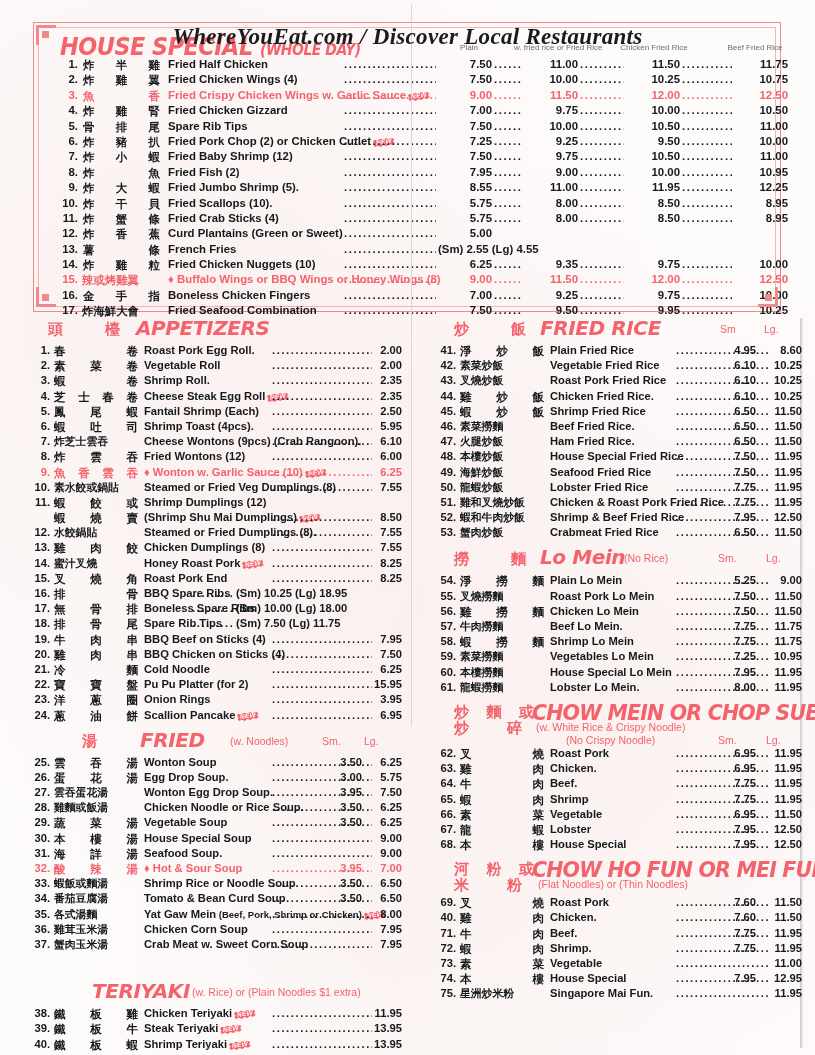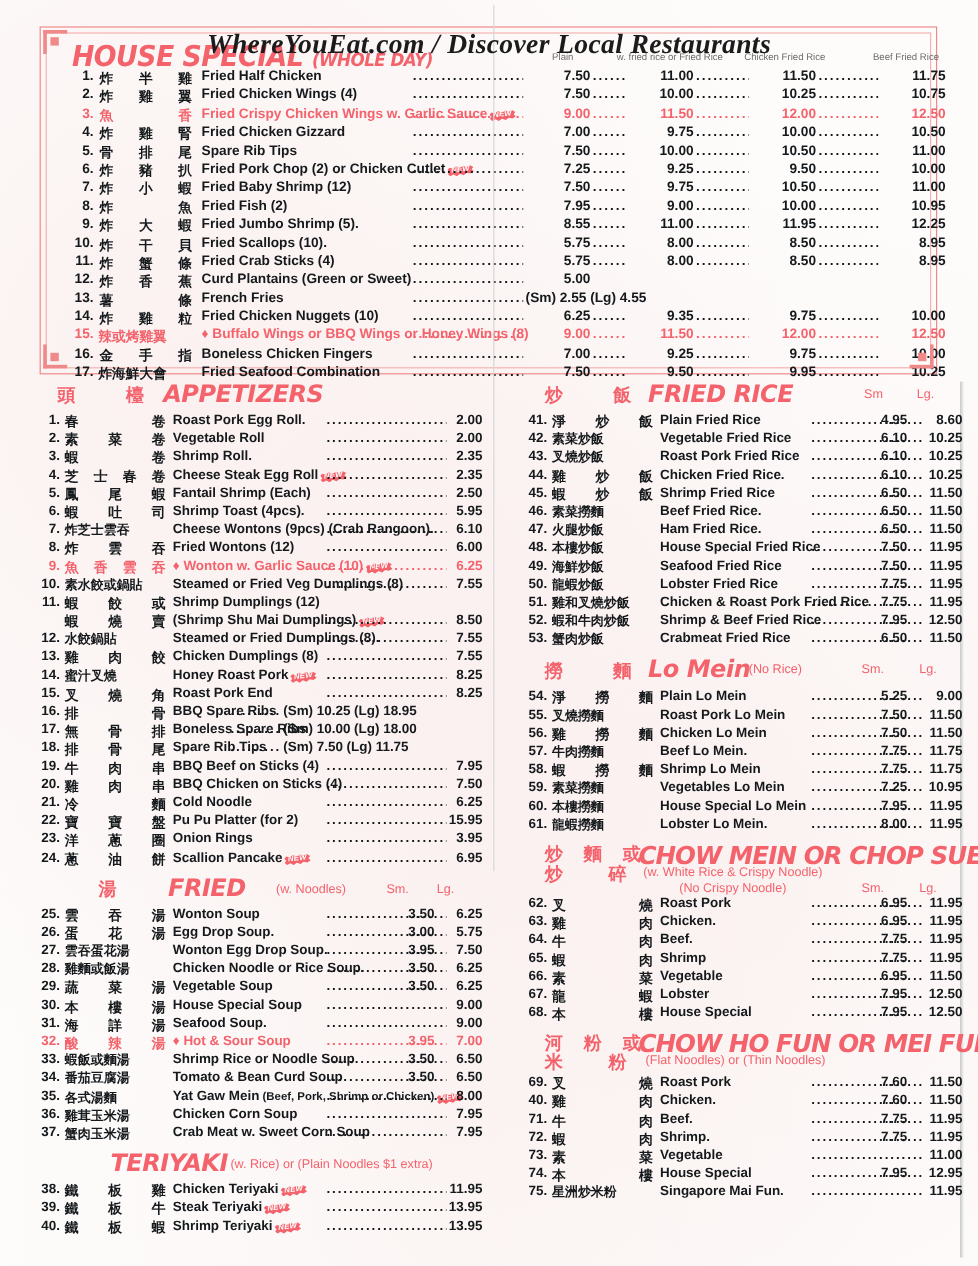--- a/index.html
+++ b/index.html
@@ -952,21 +952,21 @@
           </div>
           <div class="m-row">
             <div class="m-num">37.</div>
             <div class="m-cjk dense">蟹肉玉米湯</div>
             <div class="m-name">Crab Meat w. Sweet Corn Soup</div>
             <div class="m-lead">............................................</div>
             <div class="m-p2">7.95</div>
           </div>
         </div>
 
-      <div class="sec-head" style="margin-top:6px;">
+      <div class="sec-head" style="margin-top:28px;">
         <div class="sec-title" style="left:70px;top:-2px;">TERIYAKI</div>
         <div class="sec-note" style="left:170px;top:5px;">(w. Rice) or (Plain Noodles $1 extra)</div>
       </div>
       <div id="teriyaki-rows">
           <div class="m-row">
             <div class="m-num">38.</div>
             <div class="m-cjk">
               <span>鐵</span>
               <span>板</span>
               <span>雞</span>

